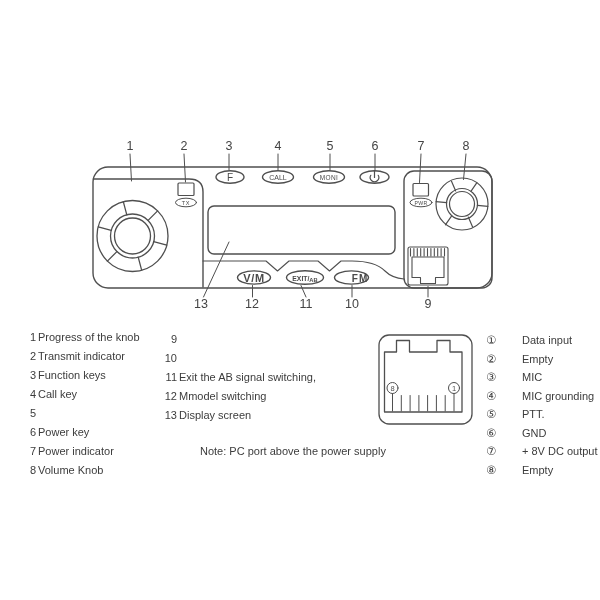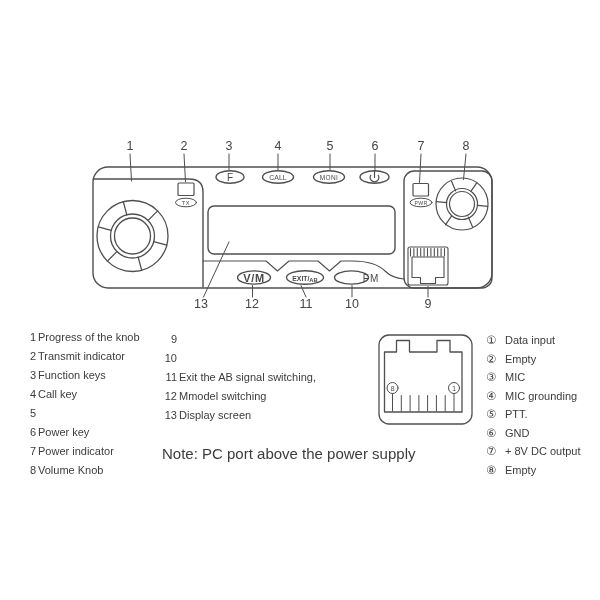--- a/index.html
+++ b/index.html
@@ -13,22 +13,22 @@
   .callout{font-size:12.5px;color:#444;}
   .btn-lbl{color:#4a4a4a;}
   .legend{position:absolute;font-size:11px;color:#3c3c3c;}
   .legend .row{display:flex;align-items:baseline;height:19px;line-height:19px;}
   .legend-right .row{height:18.5px;line-height:18.5px;}
   .legend .num{display:inline-block;text-align:right;flex:none;}
   .legend-left .num{width:12px;}
   .legend-mid .num{width:15px;}
   .legend .txt{margin-left:2px;}
   .legend-right .num{width:14px;font-size:11.5px;text-align:left;}
-  .legend-right .txt{margin-left:5px;}
-  .note{position:absolute;font-size:15px;color:#3c3c3c;white-space:nowrap;}
+  .legend-right .txt{margin-left:22px;}
+  .note{position:absolute;font-size:11px;color:#3c3c3c;white-space:nowrap;margin-left:38px;}
   .sub{font-size:5.8px;position:relative;top:1.5px;}
 </style>
 </head>
 <body>
 
 <div class="canvas">
 
   <svg width="600" height="600" viewBox="0 0 600 600">
     <g fill="none" stroke="#4f4f4f" stroke-width="1.4" stroke-linejoin="round" stroke-linecap="round">
 
@@ -126,21 +126,21 @@
   <span class="lbl callout" style="left:352px;top:304px">10</span>
   <span class="lbl callout" style="left:428px;top:304px">9</span>
 
   <span class="lbl btn-lbl" style="left:230px;top:177px;font-size:10px">F</span>
   <span class="lbl btn-lbl" style="left:278px;top:177px;font-size:7px">CALL</span>
   <span class="lbl btn-lbl" style="left:329px;top:177px;font-size:6.5px;letter-spacing:.4px">MONI</span>
   <span class="lbl btn-lbl" style="left:186px;top:202.5px;font-size:5.6px;letter-spacing:.8px">TX</span>
   <span class="lbl btn-lbl" style="left:421px;top:202.5px;font-size:5.2px;letter-spacing:.3px">PWR</span>
   <span class="lbl btn-lbl" style="left:254px;top:277.5px;font-size:11px;font-weight:bold;letter-spacing:.6px">V/M</span>
   <span class="lbl btn-lbl" style="left:305px;top:277.5px;font-size:6.8px;font-weight:bold"><span>EXIT/</span><span class="sub">AB</span></span>
-  <span class="lbl btn-lbl" style="left:371px;top:277.5px;font-size:10px;font-weight:normal;letter-spacing:1px">FM</span>
+  <span class="lbl btn-lbl" style="left:360px;top:277.5px;font-size:10px;font-weight:bold;letter-spacing:1px">FM</span>
 
   <div class="legend legend-left" style="left:24px;top:327.5px">
     <div class="row">
         <span class="num">1</span>
         <span class="txt">Progress of the knob</span>
       </div>
     <div class="row">
         <span class="num">2</span>
         <span class="txt">Transmit indicator</span>
       </div>

